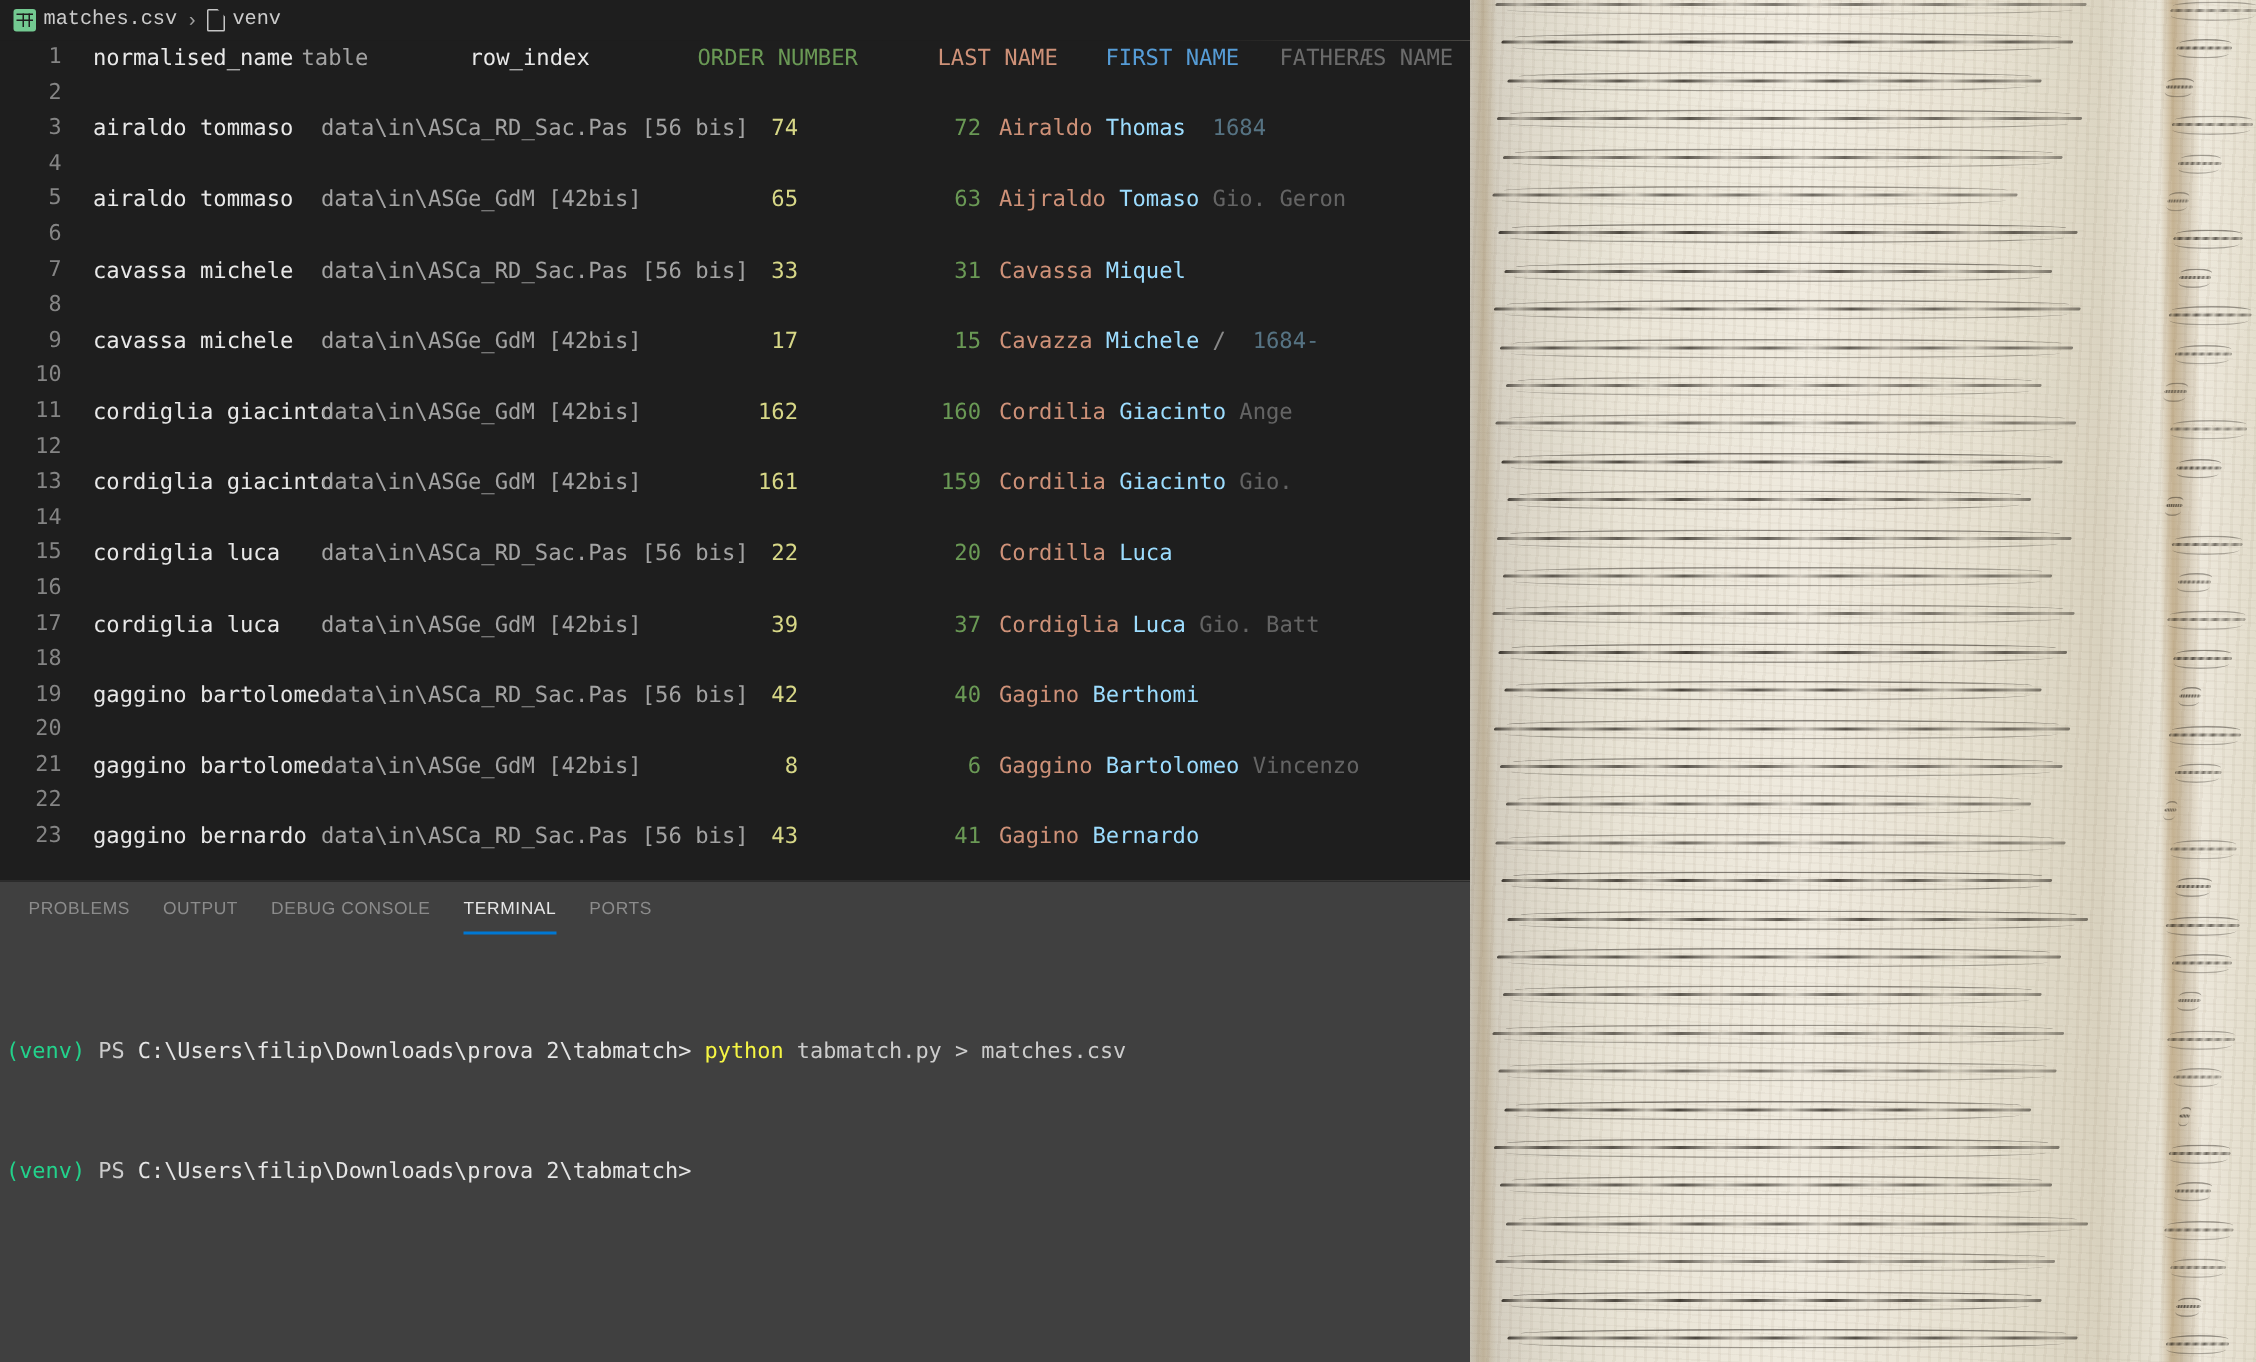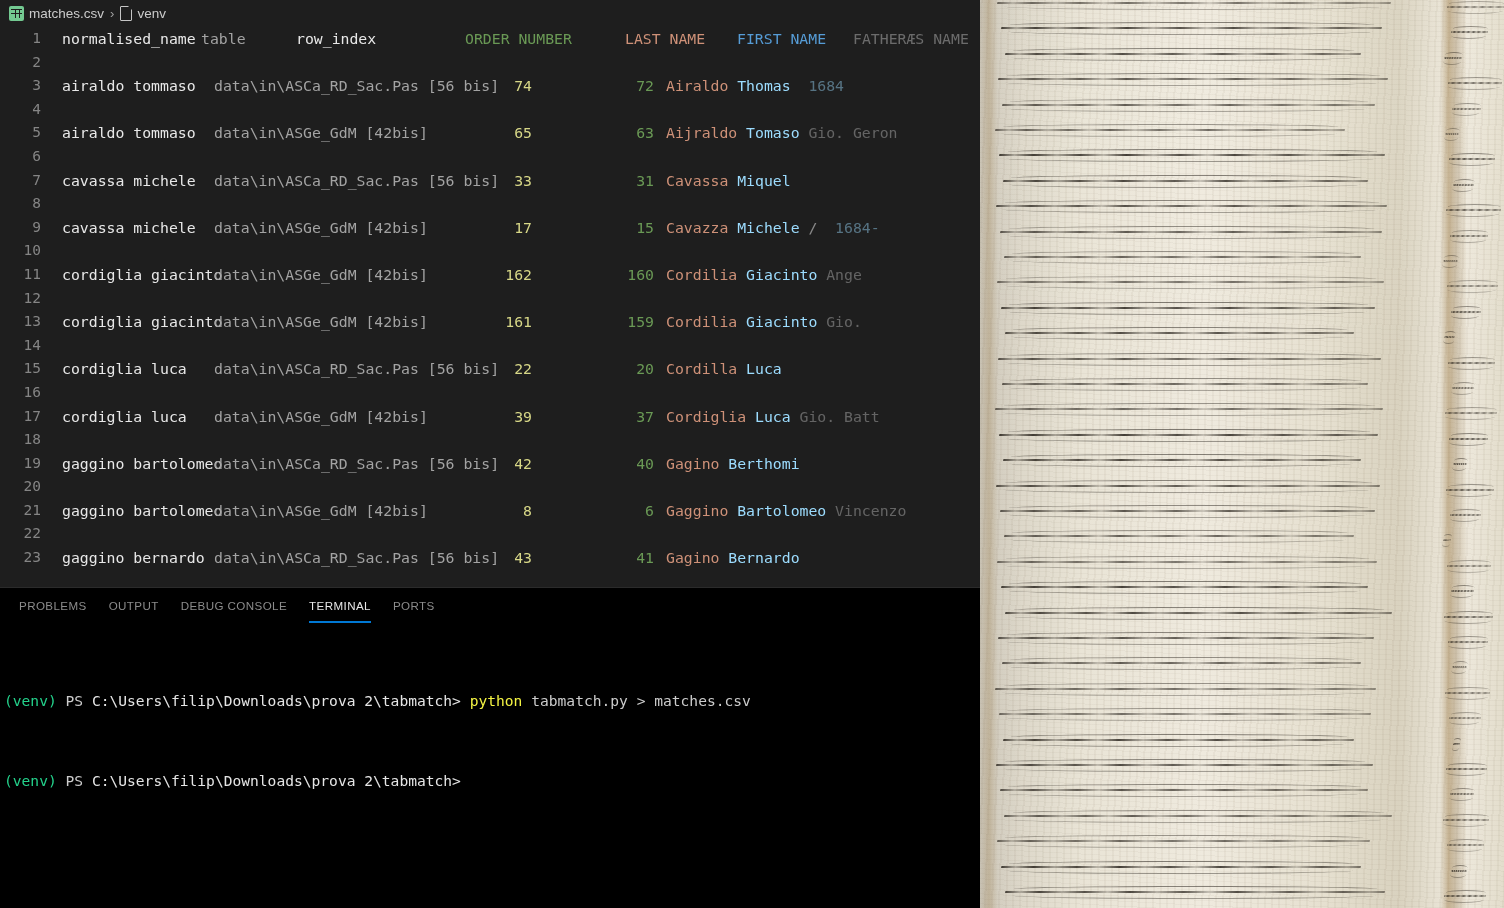--- a/index.html
+++ b/index.html
@@ -68,21 +68,21 @@
       rgba(26,26,26,.92) 50%, rgba(26,26,26,.55) 56%, rgba(26,26,26,.22) 61%,
       rgba(26,26,26,.05) 65%, rgba(26,26,26,0) 68%);
   }
 
   
   .breadcrumb {
     position: absolute; top: 0; left: 0; width: 980px; height: 27px;
     display: flex; align-items: center; gap: 4px;
     padding-left: 9px;
     background: #1e1e1e;
-    font-family: Liberation Sans, sans-serif;
+    font-family: Liberation Mono, monospace;
     font-size: 13.5px; color: #cbcbcb;
     z-index: 6;
   }
   .bc-seg { display: flex; align-items: center; gap: 5px; cursor: pointer; }
   .icon-csv {
     width: 15px; height: 15px; background: #73c991; border-radius: 2px;
     position: relative; flex: none;
   }
   .icon-csv::before {
     content:""; position:absolute; left:2px; top:3px; right:2px; bottom:3px;
@@ -113,37 +113,37 @@
     display: inline-block; width: 41px; text-align: right;
     color: #858585; font-size: 14.5px; font-family: "DejaVu Sans Mono", monospace;
     vertical-align: top; line-height: 23.6px;
   }
   .code {
     display: inline-block; margin-left: 21px;
     font-size: 14.8px; line-height: 23.6px; vertical-align: top;
   }
   .t-name   { color: #e8e8e8; }
   .t-table  { color: #a3a3a3; }
-  .t-rowidx { color: #e8e8e8; }
+  .t-rowidx { color: #e8e8e8; margin-left: 17px; }
   .t-hdr-order { color: #6a9955; }
   .t-hdr-last  { color: #ce9178; }
   .t-hdr-first { color: #569cd6; }
   .t-hdr-father{ color: rgba(215,215,215,.42); }
   .t-order  { color: #d7d787; }
   .t-idx    { color: #6a9955; }
   .t-last   { color: #ce9178; }
   .t-first  { color: #9cdcfe; }
   .t-father { color: rgba(205,205,205,.40); }
   .t-extra  { color: rgba(156,220,254,.45); }
   .t-slash  { color: rgba(225,225,225,.55); }
 
   
   .panel {
     position: absolute; top: 587px; left: 0; width: 980px; height: 321px;
-    background: #000000; z-index: 5;
+    background: #404040; z-index: 5;
     border-top: 1px solid #2b2b2b;
   }
   .panel-tabs {
     height: 35px; display: flex; align-items: center; gap: 0;
     padding-left: 8px;
     font-family: "Liberation Sans", sans-serif;
   }
   .ptab {
     position: relative; height: 35px; display: flex; align-items: center;
     padding: 0 11px; font-size: 11.6px; letter-spacing: .4px;

